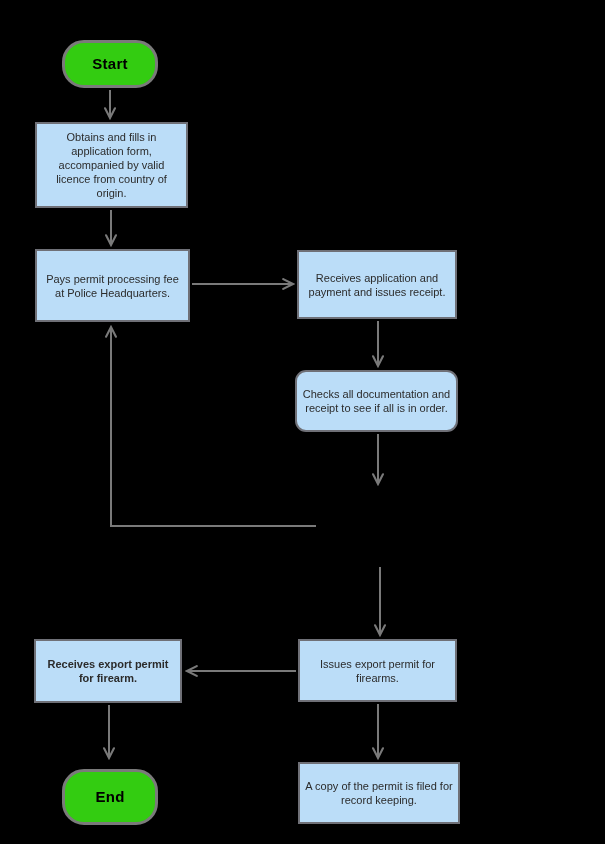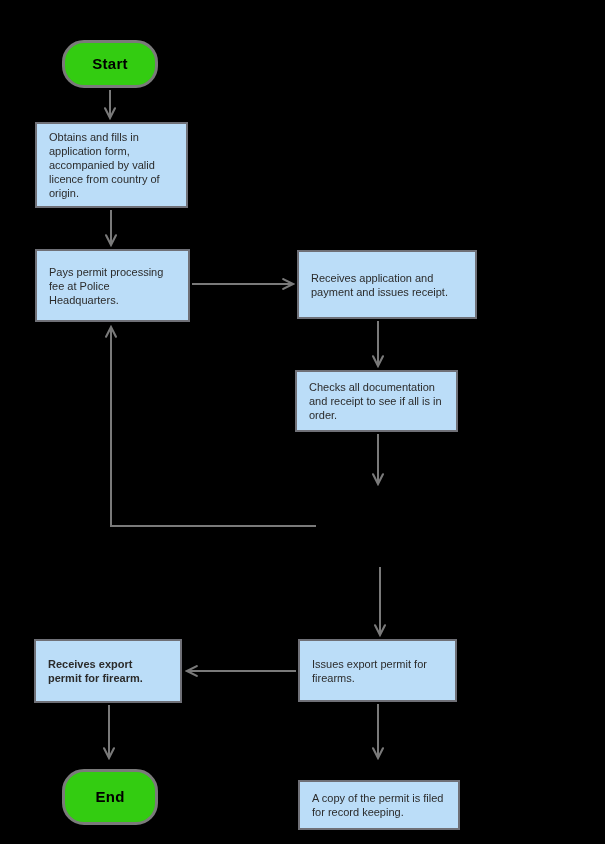--- a/index.html
+++ b/index.html
@@ -15,50 +15,50 @@
   body{font-family:"Liberation Sans","DejaVu Sans",sans-serif;}
   .canvas{
     position:relative;width:605px;height:844px;background:#000;overflow:hidden;
   }
   .edge-layer{position:absolute;left:0;top:0;width:605px;height:844px;}
   .edge{fill:none;stroke:var(--connector);stroke-width:2;}
   #arrowhead path{stroke:var(--connector);}
   .node{
     position:absolute;box-sizing:border-box;
     display:flex;align-items:center;justify-content:center;
-    color:var(--label-text);
+    text-align:center;color:var(--label-text);
     font-size:11px;line-height:14px;
   }
   .process{
     background:var(--process-fill);
     border:2px solid var(--process-border);
-    padding:3px 12px;
+    padding:3px 5px;
   }
   .terminator{
     background:var(--terminal-fill);
     border:3px solid var(--terminal-border);
     border-radius:22px;
     color:var(--terminal-text);
     font-size:15px;font-weight:bold;letter-spacing:.3px;
   }
   .decision{background:transparent;border:none;padding:0;}
   .decision svg{position:absolute;left:0;top:0;}
   .decision .decision-label{position:relative;font-size:11.5px;}
   .decision polygon{fill:var(--process-fill);stroke:var(--process-border);stroke-width:2.5;}
 
   
   #node-start          {left:62px;  top:40px;  width:96px;  height:48px;}
   #node-obtain-form    {left:35px;  top:122px; width:153px; height:86px;}
   #node-pay-fee        {left:35px;  top:249px; width:155px; height:73px;}
-  #node-receive-payment{left:297px; top:250px; width:180px; height:69px;}
-  #node-check-docs     {left:295px; top:370px; width:163px; height:62px;}
+  #node-receive-payment{left:297px; top:250px; width:160px; height:69px;}
+  #node-check-docs     {left:295px; top:370px; width:163px; height:62px;border-radius:11px;}
   #node-approval       {left:318px; top:488px; width:124px; height:77px;}
   #node-issue-permit   {left:298px; top:639px; width:159px; height:63px;}
   #node-receive-permit {left:34px;  top:639px; width:148px; height:64px;font-weight:bold;}
-  #node-file-copy      {left:298px; top:780px; width:162px; height:50px;}
+  #node-file-copy      {left:298px; top:762px; width:162px; height:62px;}
   #node-end            {left:62px;  top:762px; width:96px;  height:56px;margin-top:7px;}
 </style>
 </head>
 <body>
 
 <div class="canvas">
 
   <svg class="edge-layer" width="605" height="844" viewBox="0 0 605 844" xmlns="http://www.w3.org/2000/svg">
     <defs>
       <marker id="arrowhead" viewBox="0 0 10 10" refX="8.5" refY="5" markerWidth="6.5" markerHeight="6.5" orient="auto">

